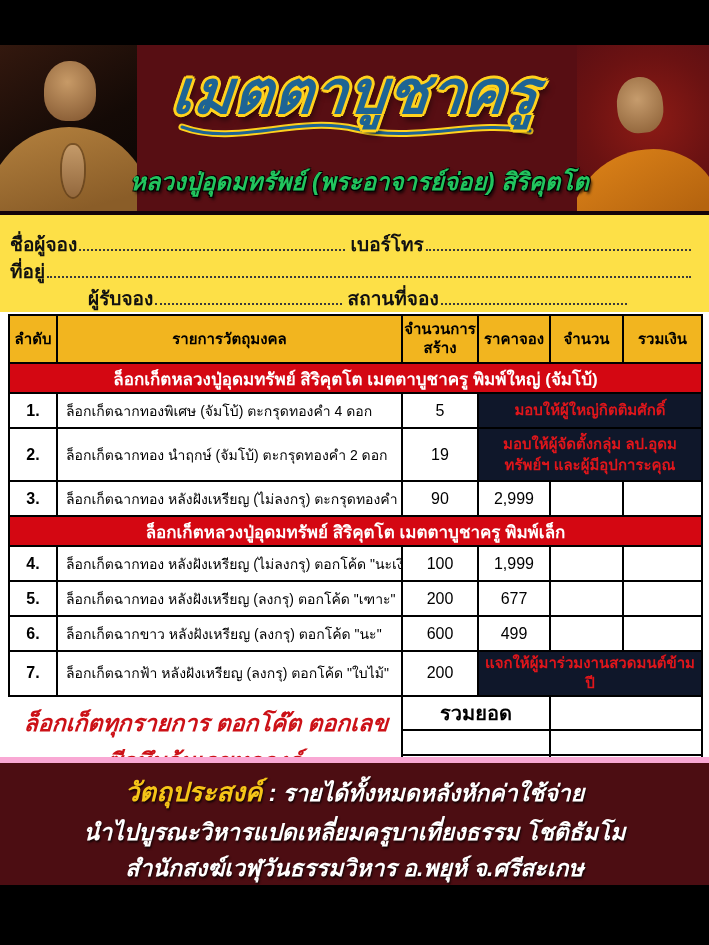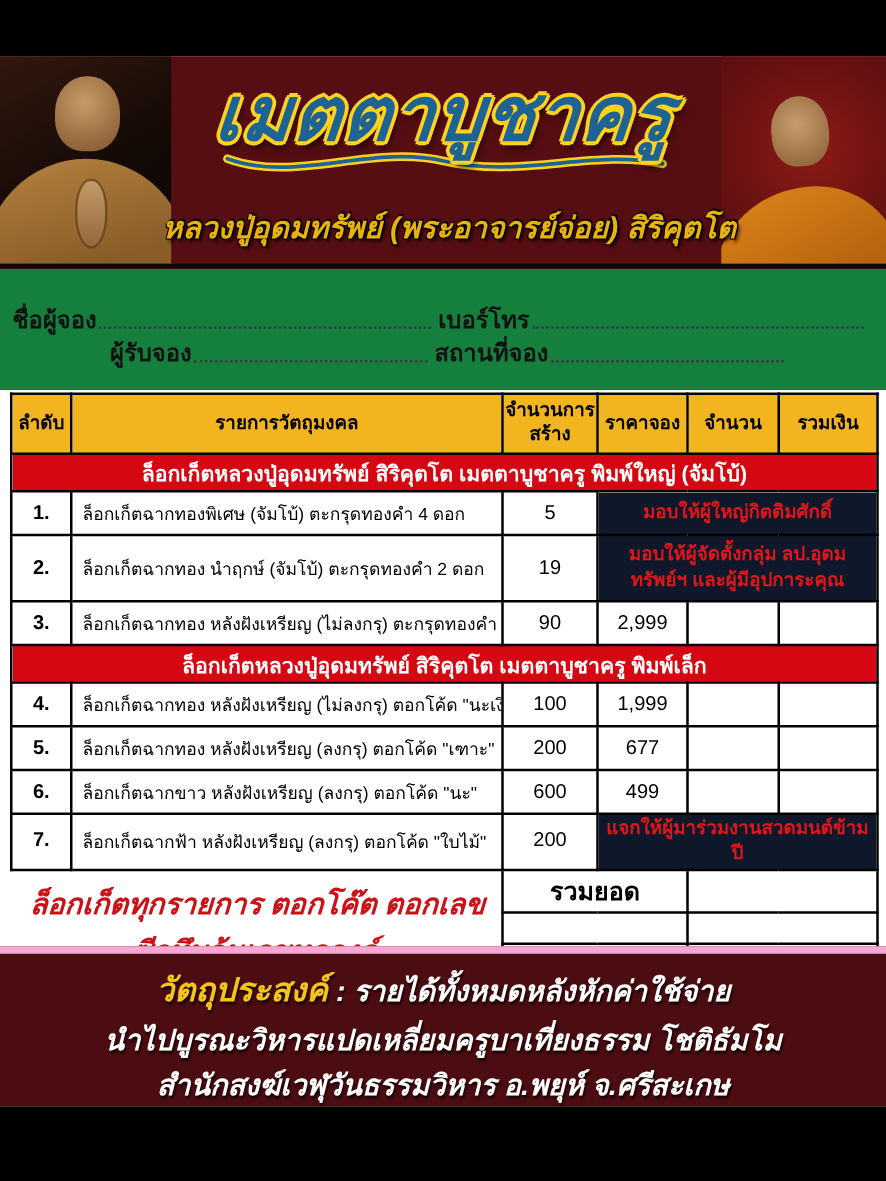--- a/index.html
+++ b/index.html
@@ -19,25 +19,25 @@
   .monk-left .m-head { width:52px; height:60px; left:44px; top:16px; background:radial-gradient(circle at 45% 35%, #c79a67, #8a5e36 85%); }
   .monk-right .m-head { width:46px; height:56px; left:40px; top:32px; background:radial-gradient(circle at 45% 40%, #c69c6d, #8f6339 90%); transform:rotate(-5deg); }
   .m-robe { position:absolute; }
   .monk-left .m-robe { left:-14px; bottom:-26px; width:166px; height:110px; border-radius:50% 50% 0 0 / 78% 78% 0 0; background:linear-gradient(165deg,#b5823f,#8a5d28 70%); }
   .monk-right .m-robe { left:-6px; bottom:-30px; width:150px; height:92px; border-radius:55% 45% 0 0 / 85% 70% 0 0; background:linear-gradient(150deg,#e08519,#b5640f 75%); }
   .m-hands { position:absolute; left:62px; bottom:14px; width:22px; height:52px; border-radius:45% 45% 50% 50%; background:linear-gradient(#c49a69,#93683d); box-shadow:0 0 0 2px rgba(40,20,8,.35); }
   .banner-center { position:absolute; left:130px; right:128px; top:0; height:100%; text-align:center; }
   .title-script { margin-top:14px; font-family:"DejaVu Serif", serif; font-style:italic; font-weight:bold; font-size:60px; letter-spacing:1px; line-height:1.1; transform:skewX(-5deg); color:#1D6494;
     text-shadow:-2px -2px 0 #FFD21E, 2px -2px 0 #FFD21E, -2px 2px 0 #FFD21E, 2px 2px 0 #FFD21E, -3px 0 0 #FFD21E, 3px 0 0 #FFD21E, 0 -3px 0 #FFD21E, 0 3px 0 #FFD21E, 3px 6px 6px rgba(0,0,0,.55); }
   .title-flourish { display:block; margin:-8px auto 0; }
-  .banner-subtitle { position:absolute; bottom:10px; left:0; right:0; color:#eab308; font-weight:bold; font-style:italic; font-size:24px; white-space:nowrap;
+  .banner-subtitle { position:absolute; bottom:10px; left:0; right:0; color:#22c55e; font-weight:bold; font-style:italic; font-size:24px; white-space:nowrap;
     text-shadow:1px 1px 0 #000, -1px 1px 0 #000, 1px -1px 0 #000, 2px 3px 3px rgba(0,0,0,.8);margin-top:20px; }
 
   
-  .form-section { height:97px; padding:25px 12px 0 10px; background:#15803d; }
+  .form-section { height:97px; padding:13px 12px 0 10px; background:#fde047; }
   .form-row { display:flex; align-items:flex-end; height:27px; font-size:19px; font-weight:bold; color:#111; }
   .form-row .lbl { white-space:nowrap; line-height:1; padding-bottom:1px; }
   .dots { flex:1; border-bottom:2px dotted #3a3a3a; margin:0 6px 4px 2px; height:10px; }
   .row-indent { padding-left:78px; }
 
   
   .order-table { width:693px; margin:2px 8px 0; border-collapse:collapse; table-layout:fixed; }
   .order-table td, .order-table th { border:2px solid #000; overflow:hidden; }
   .order-table th { background:#F2B51F; color:#000; font-size:15px; font-weight:bold; line-height:1.25; padding:2px 1px; word-break:break-word; }
   tr.hdr { height:48px; }
@@ -88,20 +88,24 @@
     </div>
   </div>
 
   <div class="form-section">
     <div class="form-row">
       <span class="lbl">ชื่อผู้จอง</span>
       <span class="dots"></span>
       <span class="lbl">เบอร์โทร</span>
       <span class="dots"></span>
     </div>
+    <div class="form-row">
+      <span class="lbl">ที่อยู่</span>
+      <span class="dots"></span>
+    </div>
     <div class="form-row row-indent">
       <span class="lbl">ผู้รับจอง</span>
       <span class="dots"></span>
       <span class="lbl">สถานที่จอง</span>
       <span class="dots" style="margin-right:70px;"></span>
     </div>
   </div>
 
   <table class="order-table">
     <colgroup>

